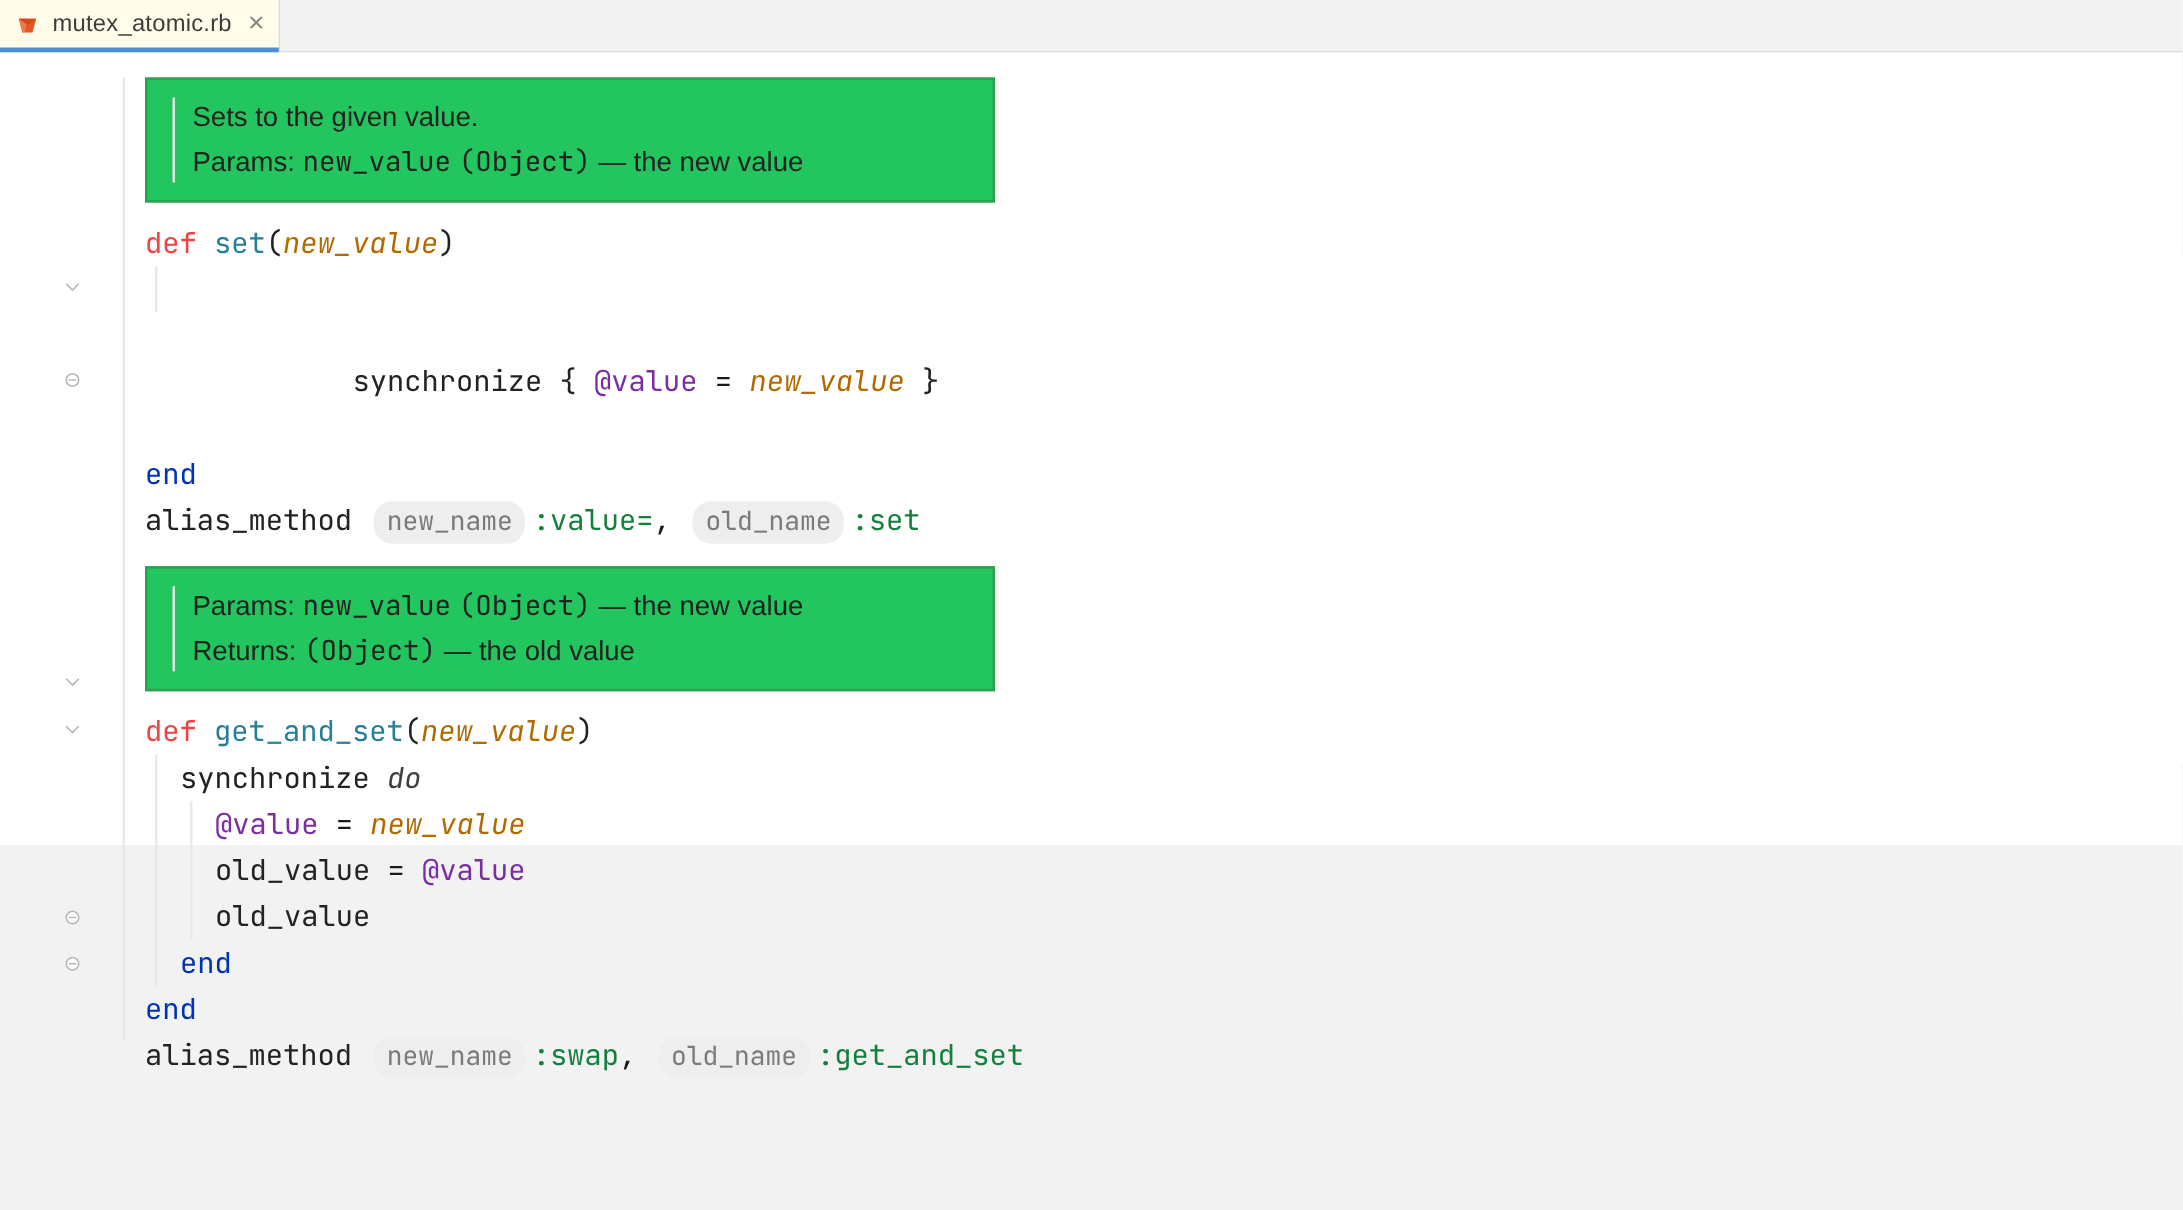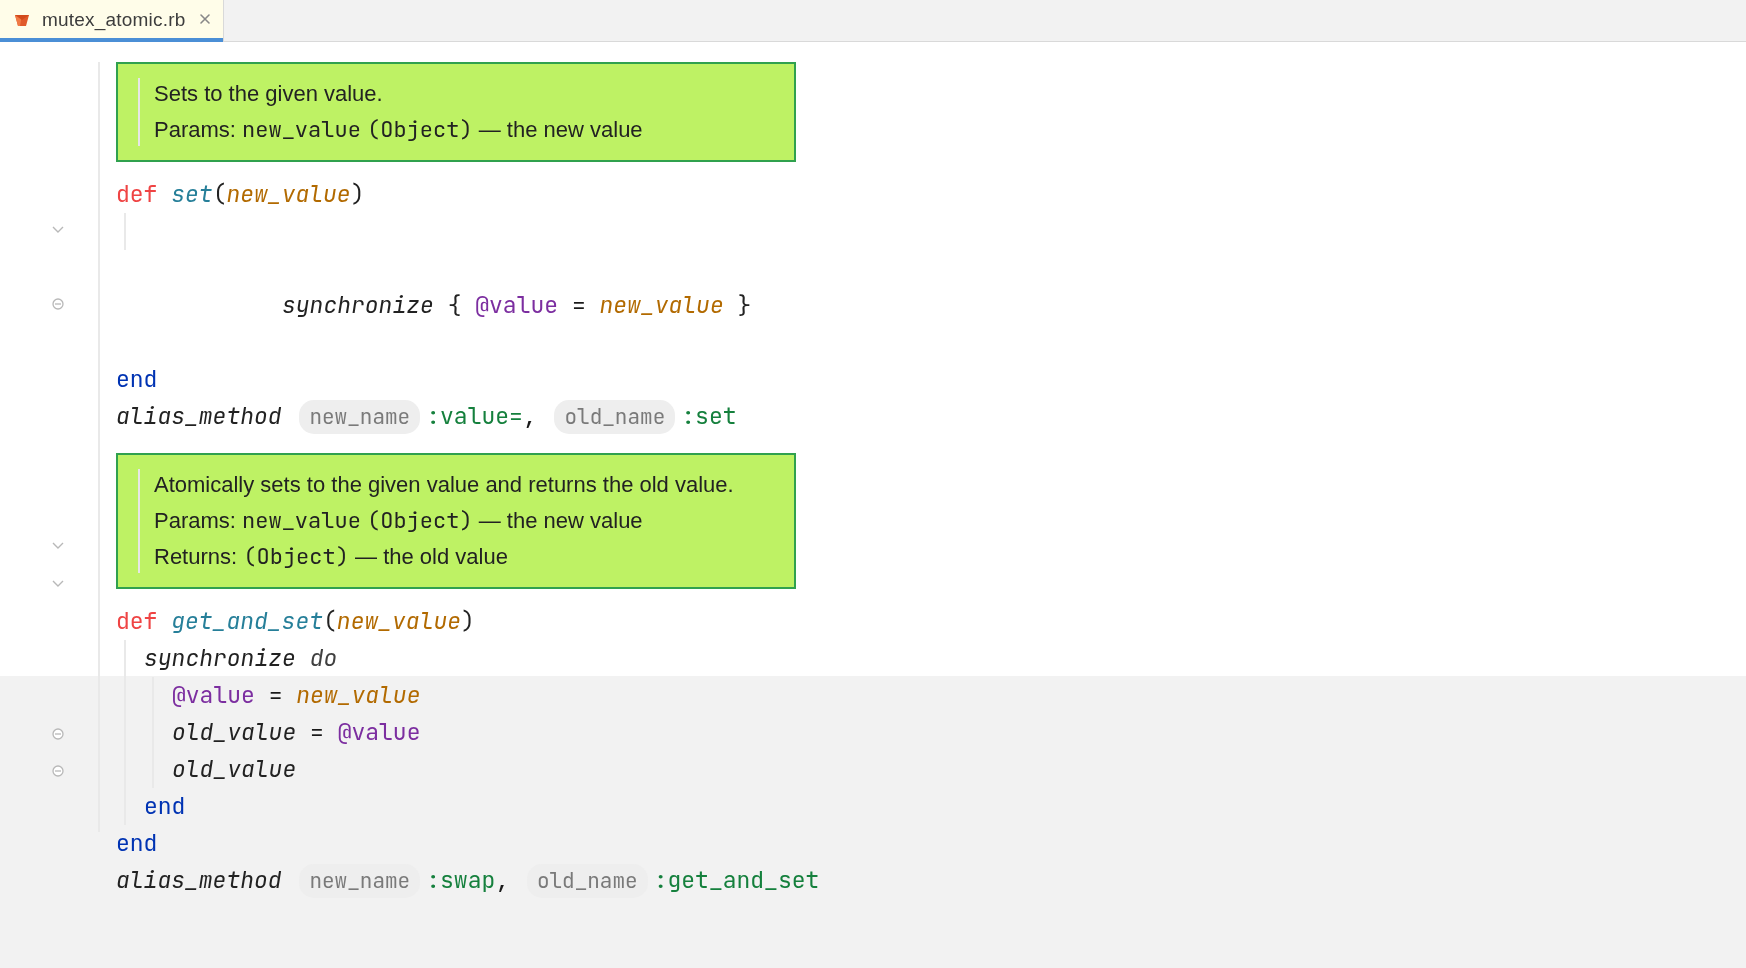--- a/index.html
+++ b/index.html
@@ -8,29 +8,29 @@
     .tabbar { height: 42px; background: #f2f2f2; border-bottom: 1px solid #d9d9d9; display: flex; align-items: flex-end; }
     .tab { height: 42px; display: flex; align-items: center; padding: 0 12px 0 12px; background: #fffde9; border-right: 1px solid #d9d9d9; position: relative; }
     .tab .file-icon { margin-right: 10px; display: inline-flex; align-items: center; }
     .tab .filename { font-size: 19px; color: #3d3d3d; letter-spacing: 0.2px; }
     .tab .close-x { margin-left: 14px; color: #888; font-size: 16px; }
     .tab .underline { position: absolute; left: 0; bottom: -1px; height: 4px; width: 100%; background: #4b8fd6; }
     .editor-area { position: relative; display: flex; height: calc(100% - 42px); }
     .gutter { width: 74px; background: #fff; position: relative; }
     .gutter-icon { position: absolute; left: 50px; width: 16px; height: 16px; display: flex; align-items: center; justify-content: center; }
     .code { flex: 1; background: #fff; padding-top: 20px; padding-left: 20px; font-family: "JetBrains Mono", "SF Mono", "Menlo", ui-monospace, monospace; font-size: 23px; line-height: 37px; color: #1a1a1a; }
-    .docbox { border: 2px solid #30a14e; padding: 12px 46px 12px 36px; margin: 0 0 14px 0; width: fit-content; min-width: 680px; background: #bef264; position: relative; }
+    .docbox { border: 2px solid #30a14e; padding: 12px 46px 12px 36px; margin: 0 0 14px 0; width: fit-content; min-width: 680px; background: #22c55e; position: relative; }
     .docbox .bar { position: absolute; left: 20px; top: 14px; bottom: 14px; width: 2px; background: #e6e6e6; }
     .docline { font-family: -apple-system, BlinkMacSystemFont, "Segoe UI", sans-serif; font-size: 22px; line-height: 36px; color: #222; }
     .mono { font-family: "JetBrains Mono", "SF Mono", "Menlo", ui-monospace, monospace; }
     .kw-def { color: #ef4444; }
     .kw-end { color: #0033b3; }
     .kw-do { color: #404040; font-style: italic; }
-    .method-name { color: #267f99; font-style: italic; }
-    .ident-italic { font-style: italic; color: #222; }
+    .method-name { color: #267f99; }
+    .ident-italic { color: #222; }
     .param { color: #b26a00; font-style: italic; }
     .ivar { color: #7c2ea0; }
     .sym { color: #15803d; }
     .paren { color: #222; }
     .hint-pill { background: #eeeeee; color: #7a7a7a; border-radius: 15px; padding: 2px 10px; font-size: 21px; font-family: "JetBrains Mono", "SF Mono", "Menlo", ui-monospace, monospace; margin: 0 6px 0 4px; display: inline-block; line-height: 30px; vertical-align: baseline; }
     .codeline { position: relative; white-space: pre; }
     .code-block { position: relative; }
     .vbar { position: absolute; width: 2px; background: #e9e9e9; }
   </style>
 </head>
@@ -119,21 +119,20 @@
         </div>
 
         <div class="codeline"><span class="kw-end">end</span></div>
 
         <div class="codeline"><span class="ident-italic">alias_method</span><span> </span><span class="hint-pill">new_name</span><span class="sym">:value=</span><span>,</span><span> </span><span class="hint-pill">old_name</span><span class="sym">:set</span></div>
 
         <div style="height: 18px;"></div>
 
         <div class="docbox">
           <div class="bar"></div>
-          <div class="docline">Atomically sets to the given value and returns the old value.</div>
           <div class="docline">
             <span>Params:</span>
             <span class="mono"> </span><span class="mono">new_value</span>
             <span class="mono"> </span><span class="mono">(Object)</span>
             <span> </span><span>—</span>
             <span> </span><span>the new value</span>
           </div>
           <div class="docline">
             <span>Returns:</span>
             <span class="mono"> </span><span class="mono">(Object)</span>

